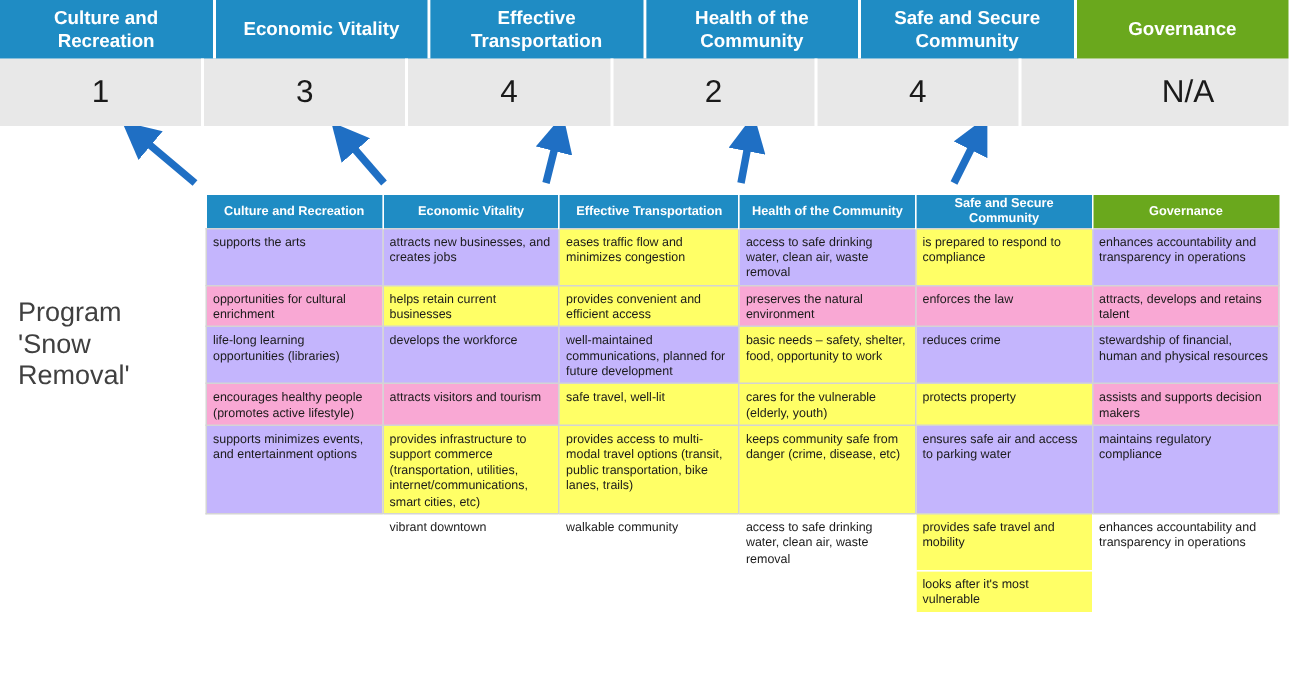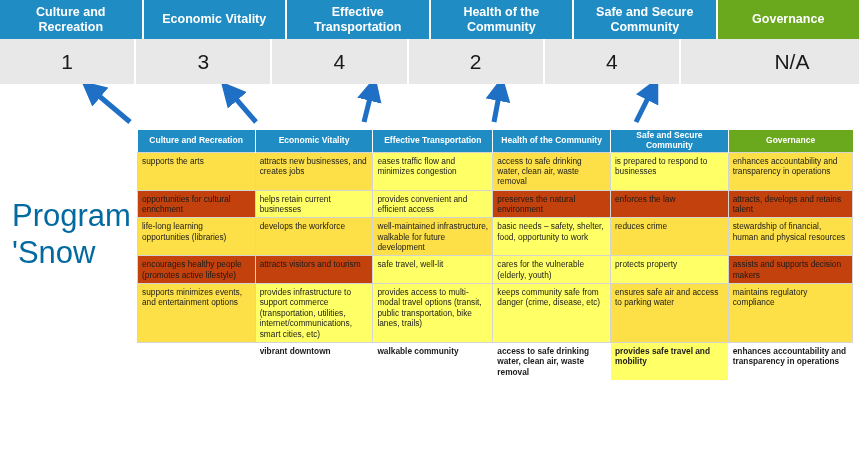--- a/index.html
+++ b/index.html
@@ -73,22 +73,22 @@
     width: 859px;
     height: 46px;
   }
 
   
   #left-caption {
     position: absolute;
     left: 12px;
     top: 198px;
     width: 120px;
-    font-size: 31px;
-    color: #0369a1;
+    font-size: 18px;
+    color: #404040;
     line-height: 1.18;
     text-align: left;
   }
 
   
   #matrix {
     position: absolute;
     left: 137px;
     top: 130px;
     width: 716px;
@@ -118,27 +118,27 @@
     background: #6aa81d;
     border-right: none;
   }
   #matrix tbody td {
     font-size: 8.3px;
     color: #1a1a1a;
     vertical-align: top;
     padding: 3px 4px;
     line-height: 1.25;
     border: 1px solid #d4d4d4;
-    background: #fde047;
-    box-sizing: border-box;
-  }
-  #matrix tbody tr.alt td { background: #c2410c; }
+    background: #c4b5fd;
+    box-sizing: border-box;
+  }
+  #matrix tbody tr.alt td { background: #f9a8d4; }
   #matrix tbody td.hl { background: #ffff66 !important; margin-left: 44px; }
   #matrix tbody td.empty { border-color: #ffffff; background: #ffffff !important; }
-  #matrix tbody tr.tail td { border-color: #ffffff; background: #ffffff; font-weight: bold; }
+  #matrix tbody tr.tail td { border-color: #ffffff; background: #ffffff; }
 </style>
 </head>
 <body>
 
 <div id="top-band">
   <div id="top-header-row">
     <div class="top-head-cell">Culture and Recreation</div>
     <div class="top-head-cell">Economic Vitality</div>
     <div class="top-head-cell">Effective Transportation</div>
     <div class="top-head-cell">Health of the Community</div>
@@ -164,20 +164,21 @@
   <line x1="130" y1="38" x2="92" y2="6" stroke="#1f6fc4" stroke-width="5" marker-end="url(#ah)"></line>
   <line x1="256" y1="38" x2="230" y2="8" stroke="#1f6fc4" stroke-width="5" marker-end="url(#ah)"></line>
   <line x1="364" y1="38" x2="372" y2="6" stroke="#1f6fc4" stroke-width="5" marker-end="url(#ah)"></line>
   <line x1="494" y1="38" x2="500" y2="6" stroke="#1f6fc4" stroke-width="5" marker-end="url(#ah)"></line>
   <line x1="636" y1="38" x2="652" y2="6" stroke="#1f6fc4" stroke-width="5" marker-end="url(#ah)"></line>
 </svg>
 
 <div id="left-caption">
   <div>Program</div>
   <div>'Snow</div>
+  <div>Removal'</div>
 </div>
 
 <table id="matrix">
   <colgroup>
     <col class="c0">
       <col class="c1">
       <col class="c2">
       <col class="c3">
       <col class="c4">
       <col class="c5">
@@ -191,35 +192,35 @@
       <th>Safe and Secure Community</th>
       <th class="gov">Governance</th>
     </tr>
   </thead>
   <tbody id="matrix-body">
       <tr>
         <td>supports the arts</td>
         <td>attracts new businesses, and creates jobs</td>
         <td class="hl">eases traffic flow and minimizes congestion</td>
         <td>access to safe drinking water, clean air, waste removal</td>
-        <td class="hl">is prepared to respond to businesses</td>
+        <td class="hl">is prepared to respond to compliance</td>
         <td>enhances accountability and transparency in operations</td>
       </tr>
       <tr class="alt">
         <td>opportunities for cultural enrichment</td>
         <td class="hl">helps retain current businesses</td>
         <td class="hl">provides convenient and efficient access</td>
         <td>preserves the natural environment</td>
         <td>enforces the law</td>
         <td>attracts, develops and retains talent</td>
       </tr>
       <tr>
         <td>life-long learning opportunities (libraries)</td>
         <td>develops the workforce</td>
-        <td>well-maintained infrastructure, walkable for future development</td>
+        <td>well-maintained communications, planned for future development</td>
         <td class="hl">basic needs – safety, shelter, food, opportunity to work</td>
         <td>reduces crime</td>
         <td>stewardship of financial, human and physical resources</td>
       </tr>
       <tr class="alt">
         <td>encourages healthy people (promotes active lifestyle)</td>
         <td>attracts visitors and tourism</td>
         <td class="hl">safe travel, well-lit</td>
         <td class="hl">cares for the vulnerable (elderly, youth)</td>
         <td class="hl">protects property</td>
@@ -234,14 +235,22 @@
         <td>maintains regulatory compliance</td>
       </tr>
       <tr class="tail">
         <td class="empty"></td>
         <td>vibrant downtown</td>
         <td>walkable community</td>
         <td>access to safe drinking water, clean air, waste removal</td>
         <td class="hl">provides safe travel and mobility</td>
         <td>enhances accountability and transparency in operations</td>
       </tr>
+      <tr class="alt tail">
+        <td class="empty"></td>
+        <td class="empty"></td>
+        <td class="empty"></td>
+        <td class="empty"></td>
+        <td class="hl">looks after it's most vulnerable</td>
+        <td class="empty"></td>
+      </tr>
     </tbody>
 </table>
 
 </body></html>

